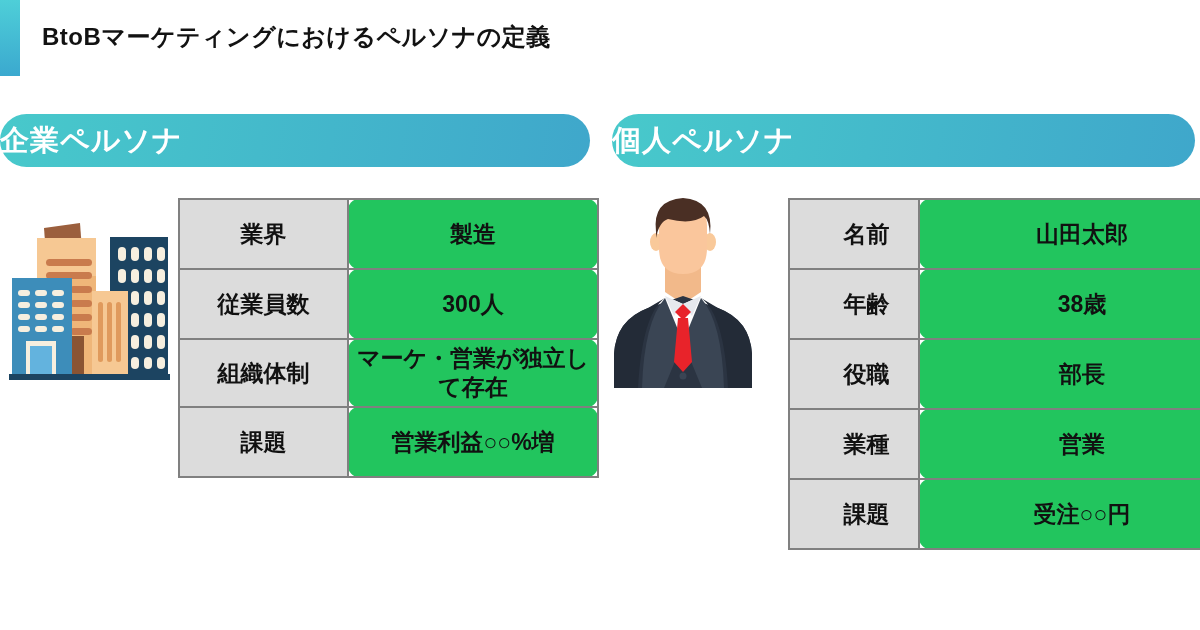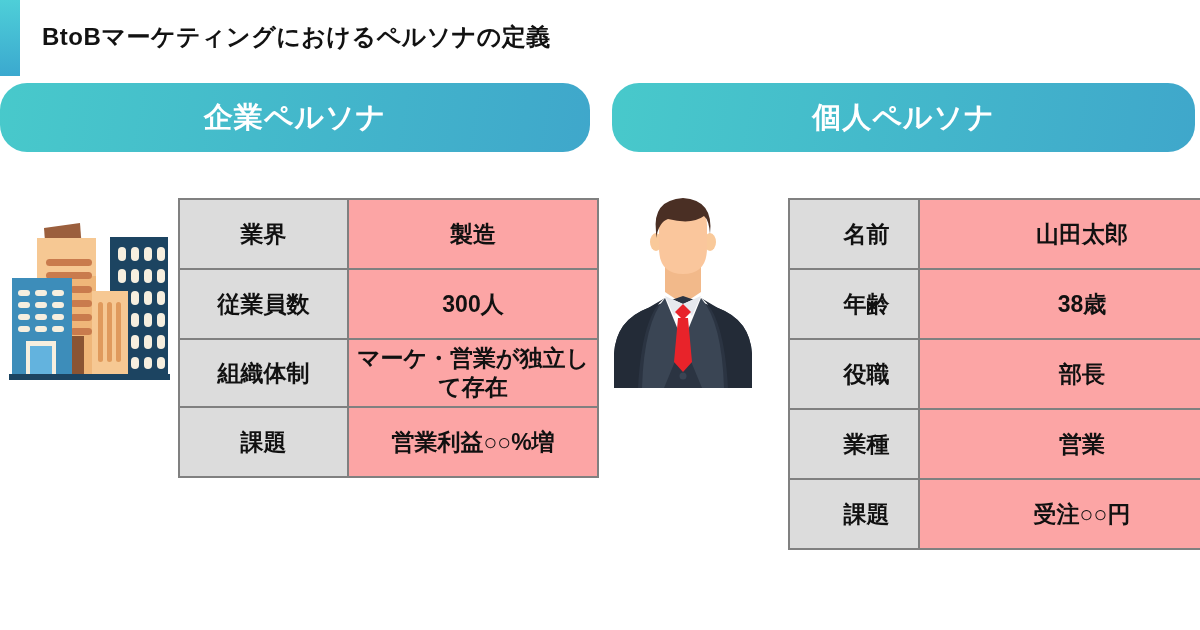--- a/index.html
+++ b/index.html
@@ -34,31 +34,30 @@
     font-weight: bold;
     letter-spacing: 0.5px;
     color: #121212;
     line-height: 46px;
     white-space: nowrap;
   }
 
   
   .pill {
     position: absolute;
-    top: 83px;
-    height: 69px;
+    top: 114px;
+    height: 53px;
     border-radius: 27px;
     background: linear-gradient(100deg, #48c9cb 0%, #3fa7cb 100%);
     color: #ffffff;
     font-size: 29px;
     font-weight: bold;
     letter-spacing: 1px;
     display: flex;
     align-items: center;
-    justify-content: center;
     box-sizing: border-box;
   }
   #pill-company { left: 0px;   width: 590px; }
   #pill-person  { left: 612px; width: 583px; }
 
   
   .persona-table {
     position: absolute;
     border-collapse: collapse;
     table-layout: fixed;
@@ -72,21 +71,22 @@
     font-weight: bold;
     color: #111111;
     line-height: 1.25;
     padding: 2px 4px;
     box-sizing: border-box;
   }
   .persona-table td.key {
     background: #dcdcdc;
   }
   .persona-table td.val {
-    background: #fca5a5;
+    background: #22c55e;
+    border-radius: 11px;
   }
 
   #table-company { left: 178px; top: 198px; width: 419px; padding-left: 16px; }
   #table-company td.key { width: 169px; }
   #table-company td.val { width: 250px; }
   #table-company tr { height: 70px; }
   #table-company tr.tall { height: 68px; }
 
   #table-person  { left: 788px; top: 198px; width: 404px; }
   #table-person td.key { width: 130px; padding-left: 29px; }

